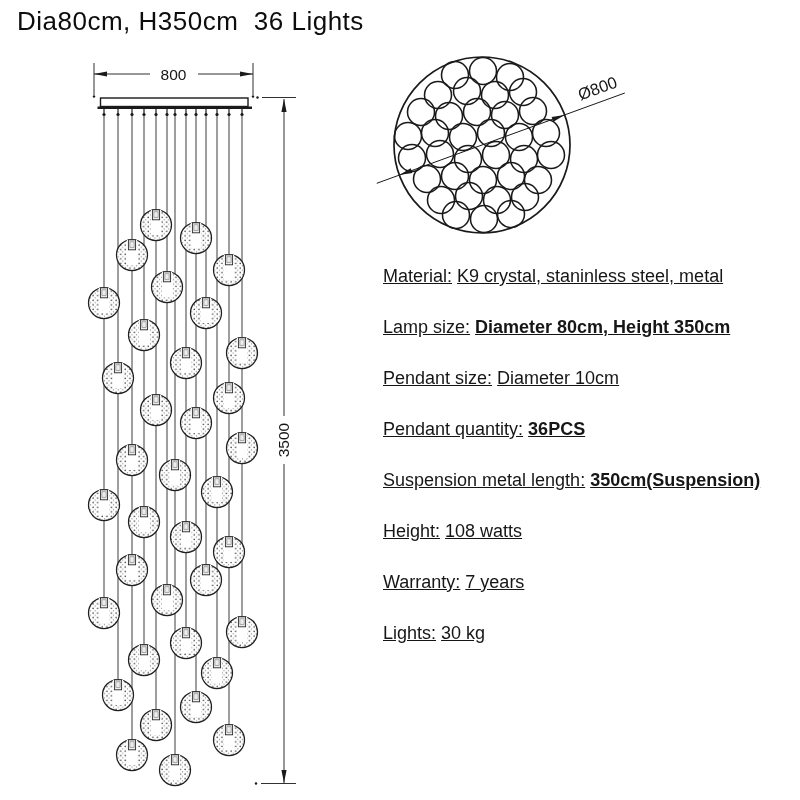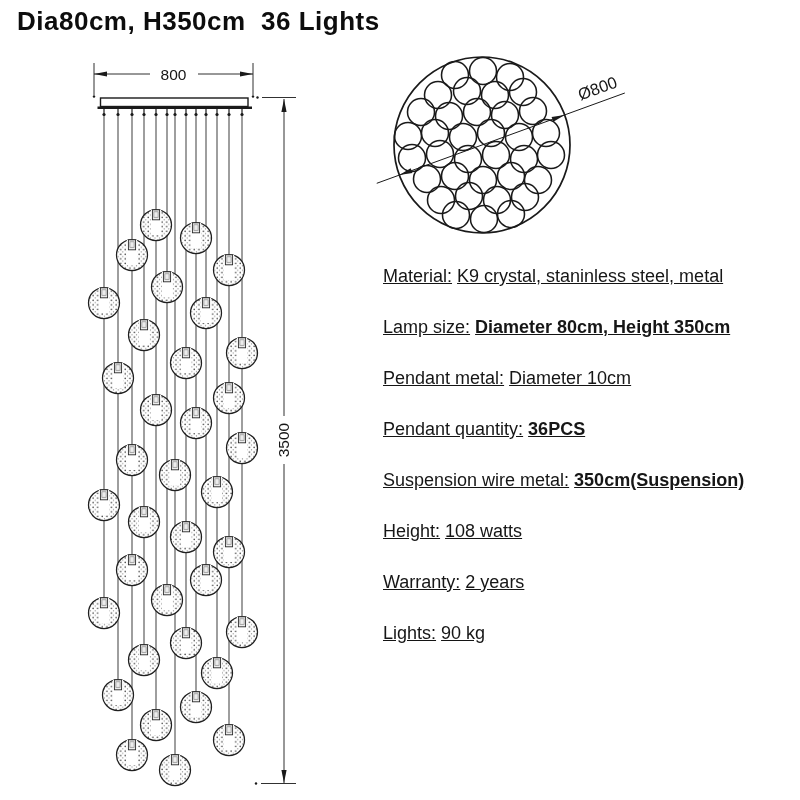--- a/index.html
+++ b/index.html
@@ -2,21 +2,21 @@
 <html><head>
 <meta charset="utf-8">
 <style>
   html,body{margin:0;padding:0;background:#fff;}
   body{
     width:800px;height:800px;position:relative;overflow:hidden;
     font-family:"Liberation Sans", sans-serif;color:#141414;
   }
   .page-title{
     position:absolute;left:17px;top:6px;margin:0;
-    font-size:26px;font-weight:700;letter-spacing:.5px;
+    font-size:26px;font-weight:400;letter-spacing:.5px;
     white-space:pre;color:#0d0d0d;
   }
   #drawing-root{position:absolute;left:0;top:0;width:800px;height:612px;}
   #drawing-root svg{display:block;}
   .spec-list{
     position:absolute;left:383px;top:266px;width:410px;text-decoration:underline;
   }
   .spec-line{
     height:21px;margin-bottom:30px;font-size:18px;line-height:21px;
     white-space:nowrap;color:#161616;
@@ -373,37 +373,37 @@
   <section class="spec-list" id="spec-list">
     <div class="spec-line">
       <span class="spec-label">Material:</span><span class="spec-value">K9 crystal, staninless steel, metal</span>
     </div>
 
     <div class="spec-line bold">
       <span class="spec-label">Lamp size:</span><span class="spec-value">Diameter 80cm, Height 350cm</span>
     </div>
 
     <div class="spec-line">
-      <span class="spec-label">Pendant metal:</span><span class="spec-value">Diameter 10cm</span>
+      <span class="spec-label">Pendant size:</span><span class="spec-value">Diameter 10cm</span>
     </div>
 
     <div class="spec-line bold">
       <span class="spec-label">Pendant quantity:</span><span class="spec-value">36PCS</span>
     </div>
 
     <div class="spec-line bold">
-      <span class="spec-label">Suspension wire metal:</span><span class="spec-value">350cm(Suspension)</span>
+      <span class="spec-label">Suspension metal length:</span><span class="spec-value">350cm(Suspension)</span>
     </div>
 
     <div class="spec-line">
       <span class="spec-label">Height:</span><span class="spec-value">108 watts</span>
     </div>
 
     <div class="spec-line">
-      <span class="spec-label">Warranty:</span><span class="spec-value">2 years</span>
+      <span class="spec-label">Warranty:</span><span class="spec-value">7 years</span>
     </div>
 
     <div class="spec-line">
-      <span class="spec-label">Lights:</span><span class="spec-value">90 kg</span>
+      <span class="spec-label">Lights:</span><span class="spec-value">30 kg</span>
     </div>
   </section>
 
 </main>
 
 </body></html>

